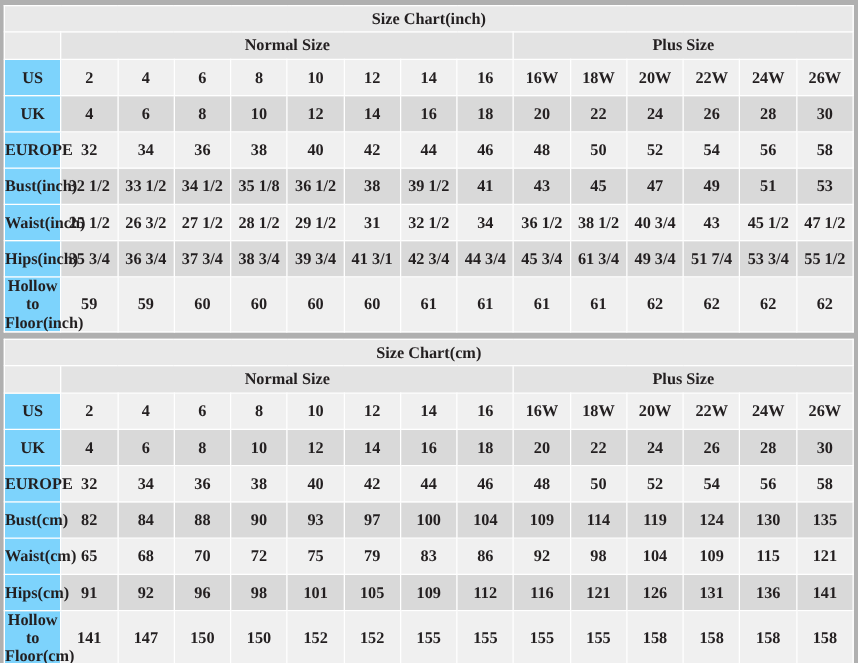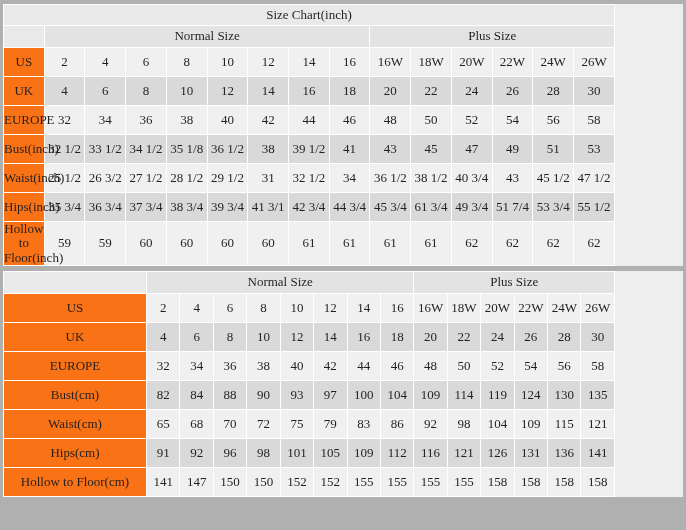--- a/index.html
+++ b/index.html
@@ -18,23 +18,24 @@
     left: 3px;
     width: 680px;
     background: #eeeeee;
     box-sizing: border-box;
   }
   #chart-top { top: 4px; }
   #chart-bottom { top: 271px; }
 
   table.size-table {
     border-collapse: collapse;
-    width: 612px;
+    width: 680px;
     table-layout: fixed;
     background: #eeeeee;
+    font-weight: bold;
   }
   table.size-table td {
     border: 1px solid #ffffff;
     text-align: center;
     vertical-align: middle;
     color: #231f20;
     font-size: 13px;
     padding: 0;
     line-height: 1.1;
   }
@@ -42,21 +43,21 @@
     background: #e9e9e9;
     font-size: 15px;
     height: 20px;
   }
   .group-cell {
     background: #e3e3e3;
     font-size: 15px;
     height: 21px;
   }
   .rowhead {
-    background: #f97316;
+    background: #7dd3fc;
     font-size: 14px;
     text-align: center;
   }
   .val-light {
     background: #f0f0f0;
   }
   .val-dark {
     background: #d9d9d9;
   }
   .blank-cell {
@@ -199,20 +200,23 @@
           <td class="val-light" style="width: 38.4286px;">62</td>
         </tr>
       </tbody>
   </table>
 </div>
 
 <div class="chart-wrap" id="chart-bottom">
   <table class="size-table">
     <tbody>
         <tr>
+          <td class="title-cell" colspan="15">Size Chart(cm)</td>
+        </tr>
+        <tr>
           <td class="blank-cell" style="width: 142px;">&nbsp;</td>
           <td class="group-cell" colspan="8">Normal Size</td>
           <td class="group-cell" colspan="6">Plus Size</td>
         </tr>
         <tr class="r-normal">
           <td class="rowhead" style="width: 142px;">US</td>
           <td class="val-light" style="width: 38.4286px;">2</td>
           <td class="val-light" style="width: 38.4286px;">4</td>
           <td class="val-light" style="width: 38.4286px;">6</td>
           <td class="val-light" style="width: 38.4286px;">8</td>

